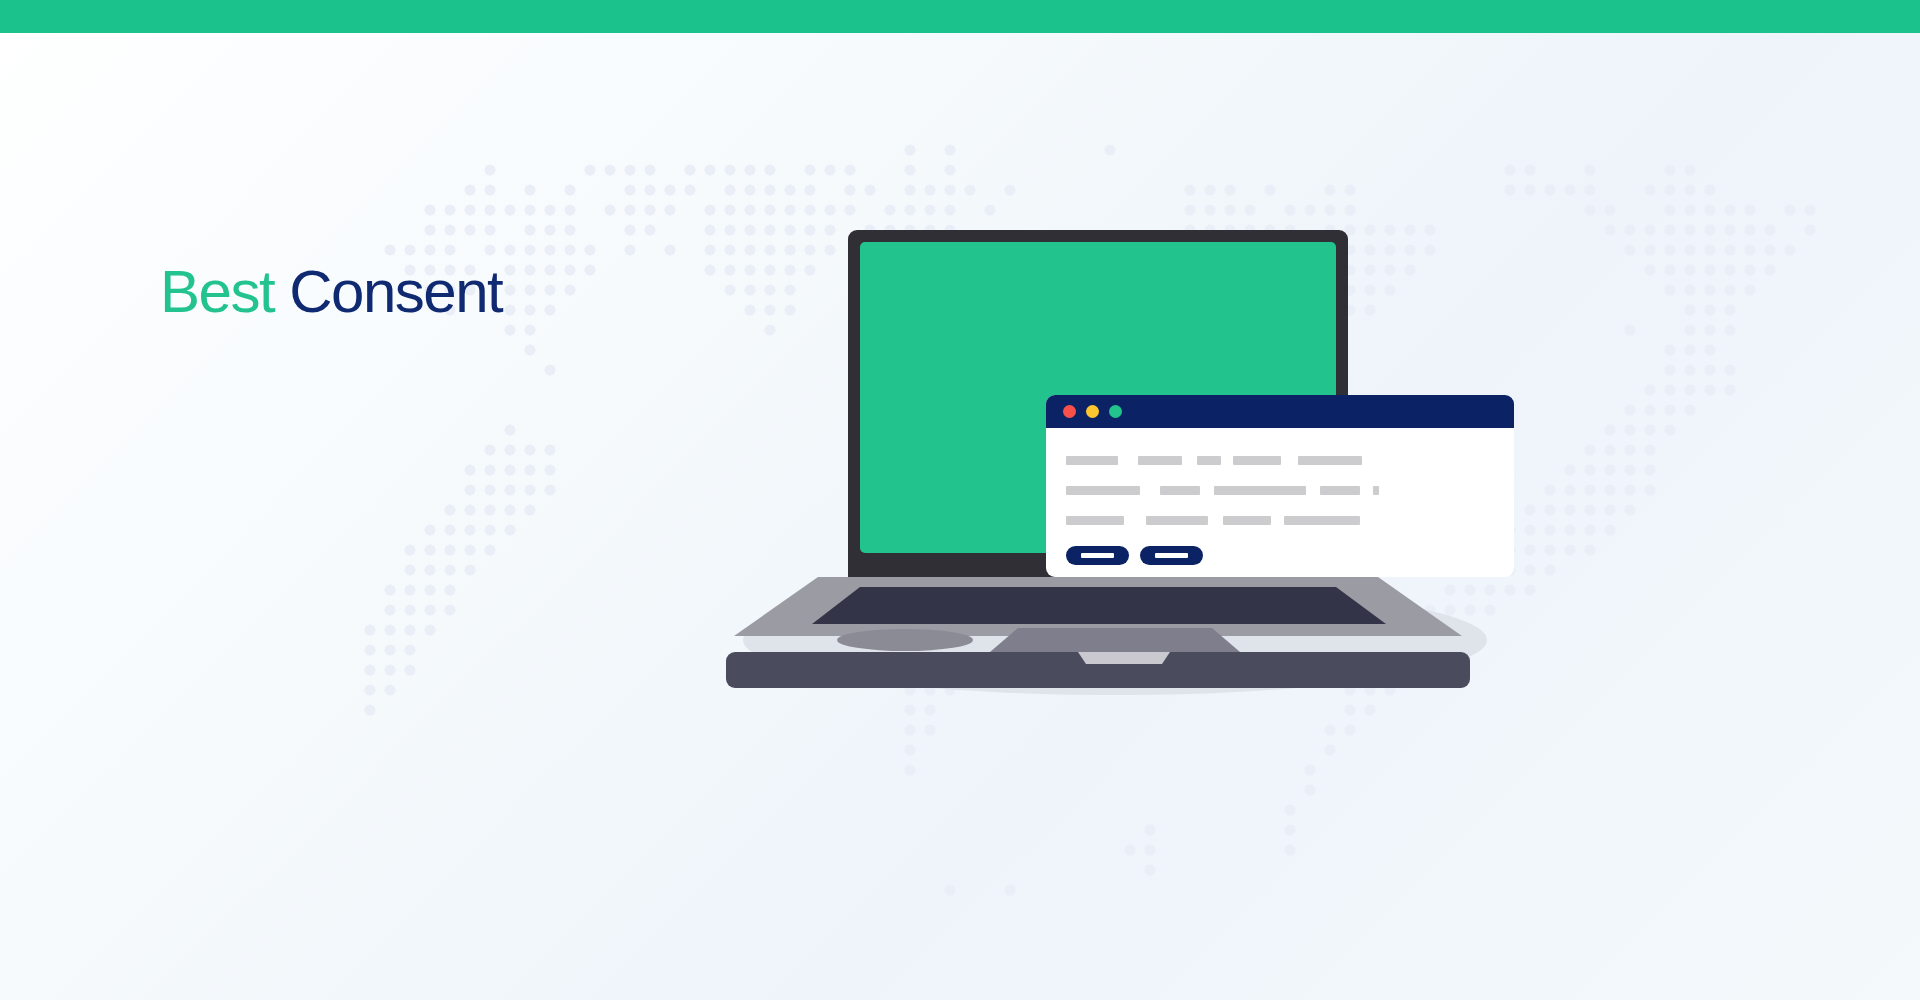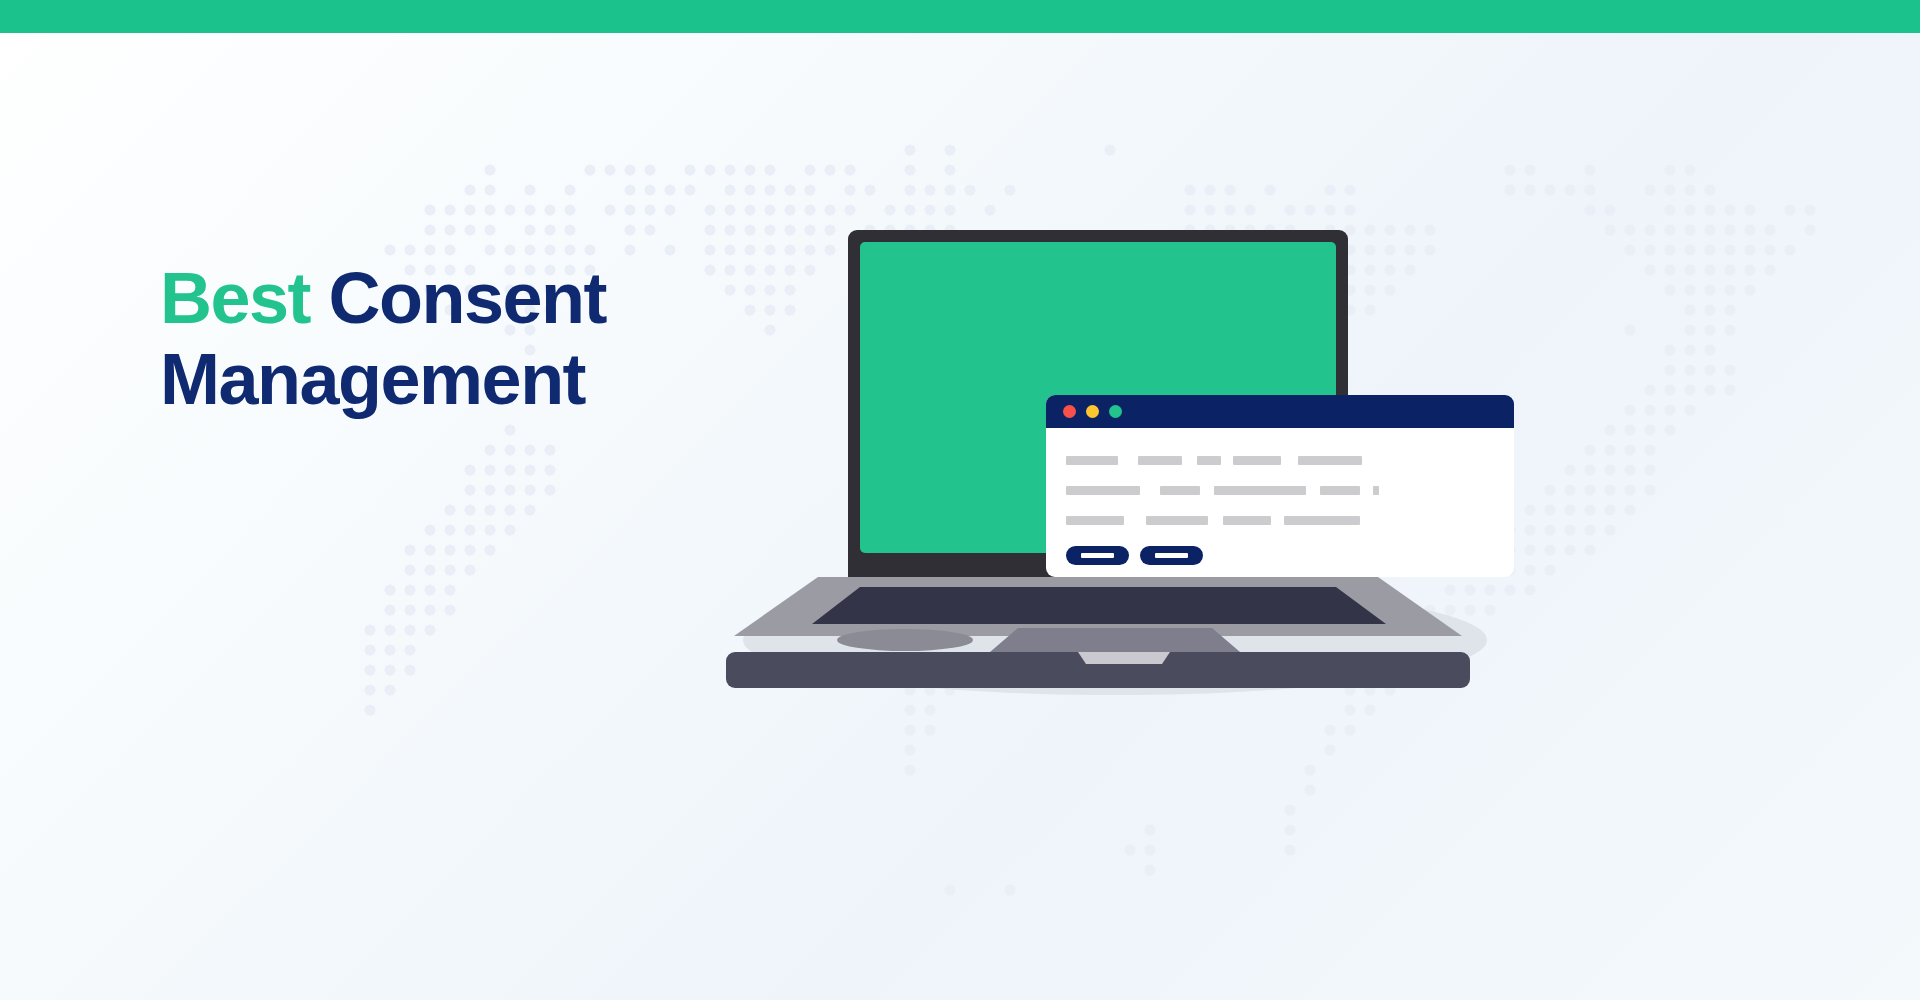--- a/index.html
+++ b/index.html
@@ -44,22 +44,22 @@
 
   
   .headline {
     position: absolute;
     left: 160px;
     top: 258px;
     z-index: 5;
     width: 760px;
   }
   .headline-line {
-    font-size: 72px;
-    font-weight: 700;
+    font-size: 60px;
+    font-weight: 400;
     line-height: 1.12;
     letter-spacing: -1.5px;
     color: #102a72;
     white-space: nowrap;
   }
   .hl-accent {
     color: #22c38d;
   }
 
   
@@ -678,21 +678,20 @@
         <circle cx="850" cy="730" r="5.5"></circle>
         <circle cx="650" cy="750" r="5.5"></circle>
         <circle cx="710" cy="750" r="5.5"></circle>
       </g>
   </svg>
 
   <div class="headline">
     <div class="headline-line">
       <span class="hl-accent">Best</span><span> Consent</span>
     </div>
-    <div class="headline-line">Management</div>
   </div>
 
   <svg class="laptop" viewBox="0 0 820 500" xmlns="http://www.w3.org/2000/svg">
 
     <ellipse cx="415" cy="440" rx="372" ry="55" fill="#dfe3ea"></ellipse>
 
     <rect x="148" y="30" width="500" height="345" rx="9" fill="#2f2f35"></rect>
 
     <rect x="160" y="42" width="476" height="311" rx="5" fill="#22c38d"></rect>
 

